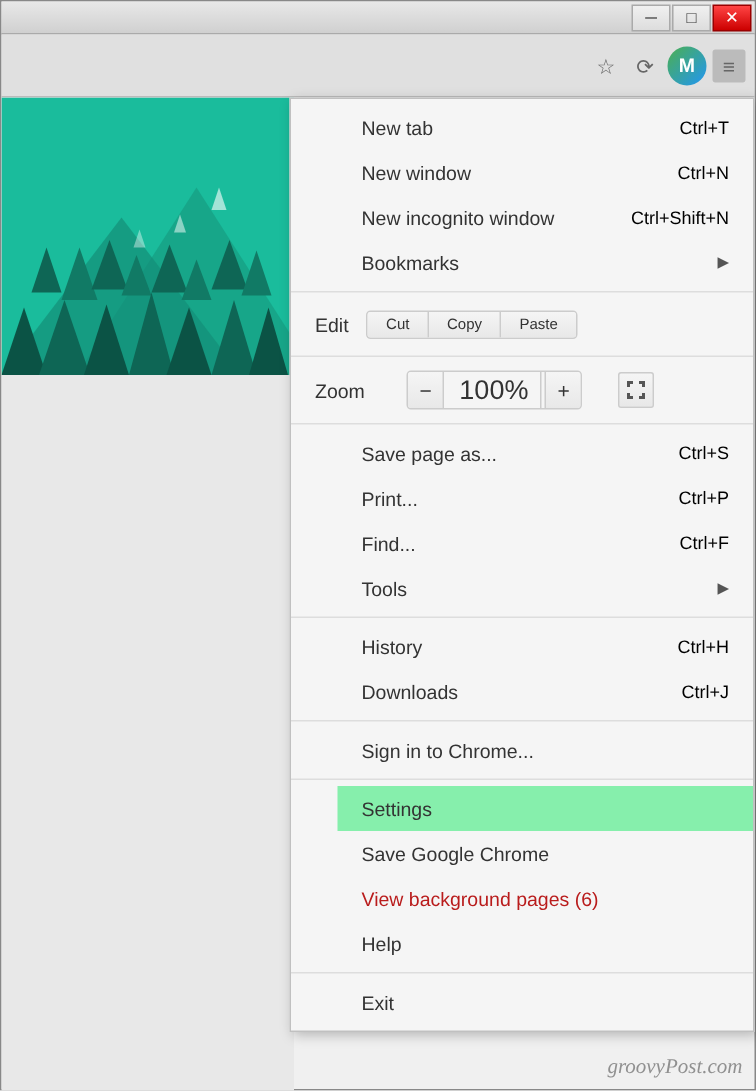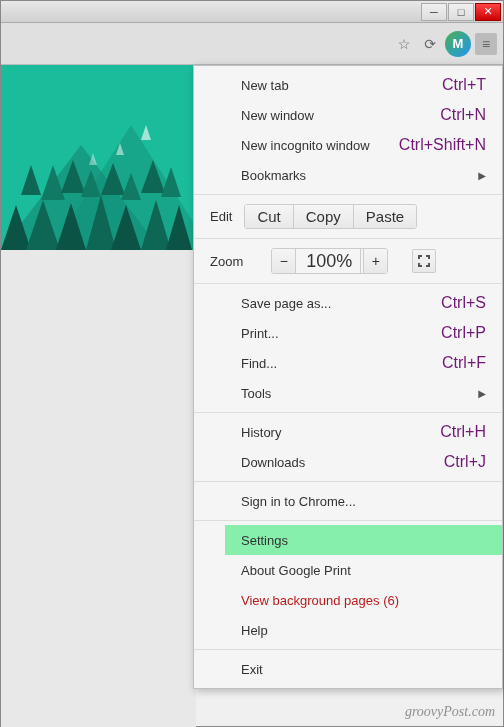--- a/index.html
+++ b/index.html
@@ -151,22 +151,22 @@
 
     .menu-item.highlighted {
       background: #86efac;
     }
 
     .menu-item-label {
       flex: 1;
     }
 
     .menu-item-shortcut {
-      color: #701a75;
-      font-size: 16px;
+      color: #000000;
+      font-size: 12px;
       margin-left: auto;
     }
 
     .menu-item-arrow {
       color: #555;
       font-size: 10px;
       margin-left: 4px;
     }
 
     
@@ -190,21 +190,21 @@
       overflow: hidden;
     }
 
     .edit-btn {
       padding: 3px 12px;
       background: linear-gradient(to bottom, #f5f5f5, #e8e8e8);
       border: none;
       border-right: 1px solid #ccc;
       cursor: pointer;
       color: #333;
-      font-size: 15px;
+      font-size: 10px;
     }
 
     .edit-btn:last-child {
       border-right: none;
     }
 
     
     .zoom-row {
       display: flex;
       align-items: center;
@@ -419,21 +419,21 @@
         <div class="menu-item">
           <span class="menu-item-label">Sign in to Chrome...</span>
         </div>
       </div>
 
       <div class="menu-section">
         <div class="menu-item highlighted">
           <span class="menu-item-label">Settings</span>
         </div>
         <div class="menu-item">
-          <span class="menu-item-label">About Google Print</span>
+          <span class="menu-item-label">Save Google Chrome</span>
         </div>
         <div class="menu-item">
           <span class="menu-item-label" style="color:#b91c1c;">View background pages (6)</span>
         </div>
         <div class="menu-item">
           <span class="menu-item-label">Help</span>
         </div>
       </div>
 
       <div class="menu-section">

